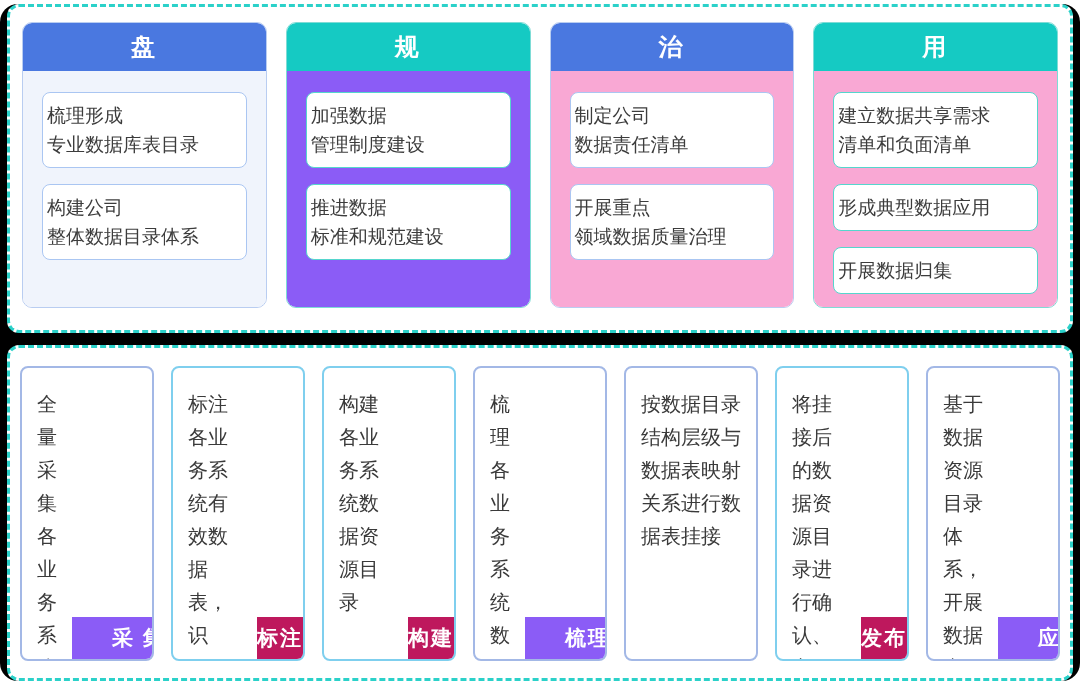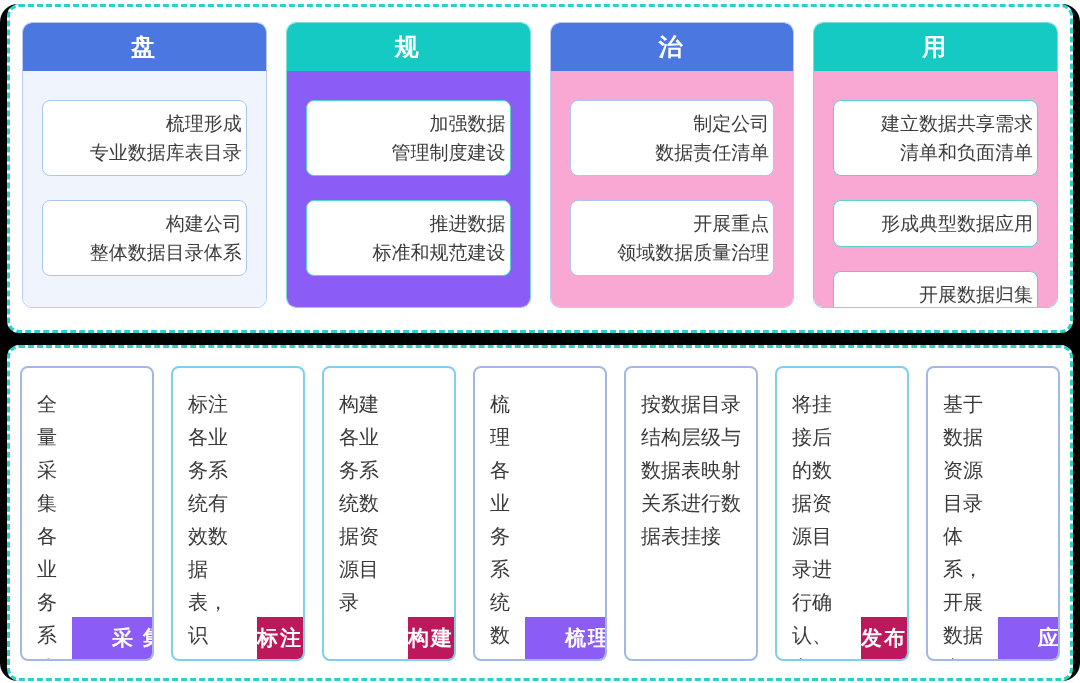--- a/index.html
+++ b/index.html
@@ -33,22 +33,22 @@
   .theme-blue .phase-header{background:#4a78e0;}
   .theme-teal .phase-header{background:#15cac3;}
   .phase-body{
     flex:1;padding:21px 19px;display:flex;flex-direction:column;gap:16px;
   }
   .tint-lavender{background:#f0f4fc;}
   .tint-mint{background:#8b5cf6;}
   .tint-white{background:#f9a8d4;}
   .phase-box{
     background:#ffffff;border:1px solid;border-radius:8px;
-    text-align:right;padding:8px 4px;font-size:19px;line-height:29px;
-    color:#3c3c3c;white-space:pre-line;margin-top:8px;
+    text-align:left;padding:8px 4px;font-size:19px;line-height:29px;
+    color:#3c3c3c;white-space:pre-line;
   }
   .theme-blue .phase-box{border-color:#aac6f2;}
   .theme-teal .phase-box{border-color:#55d6cd;}
   
   .step-row{display:flex;gap:17px;height:295px;margin-top:3px;}
   .step-card{
     flex:1;background:#ffffff;border:2px solid;border-radius:8px;
     box-sizing:border-box;display:flex;overflow:hidden;
   }
   .step-card.step-dark{border-color:#a3b8e6;}

